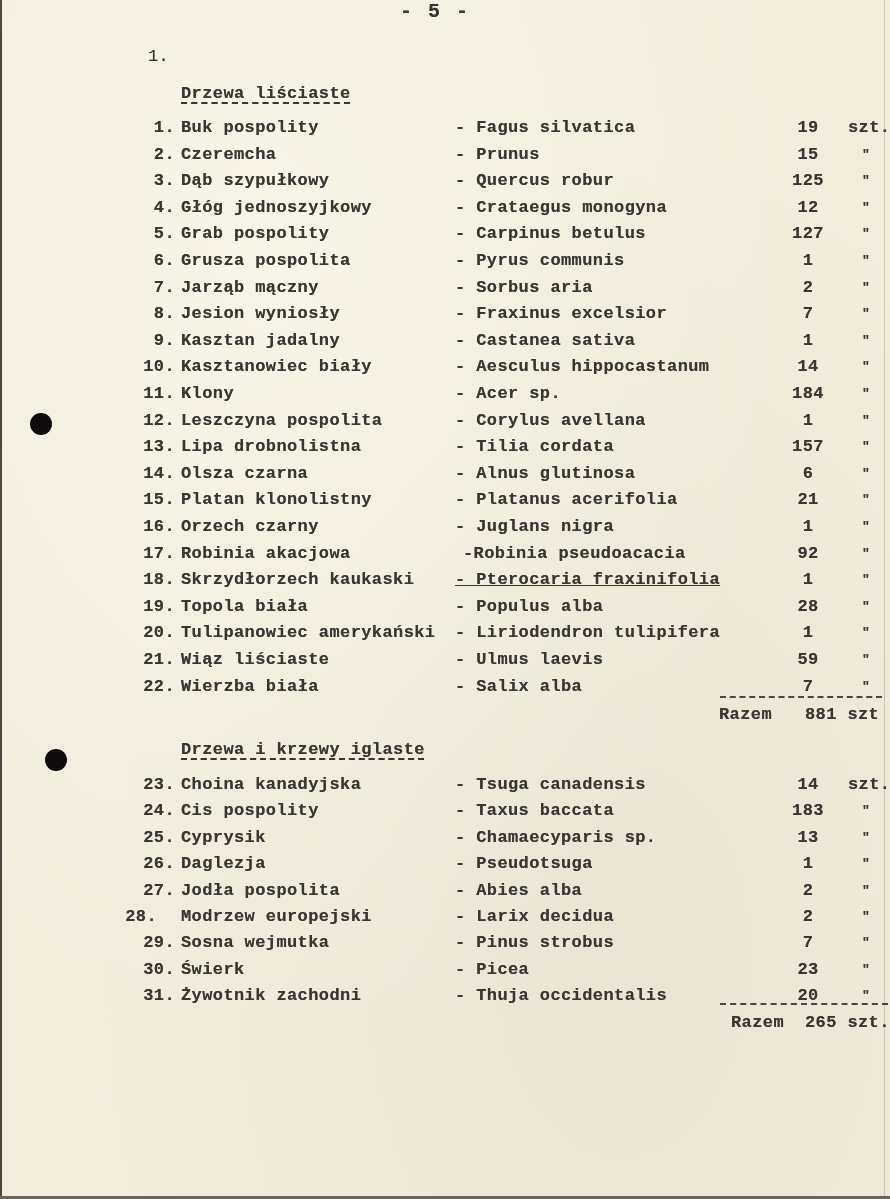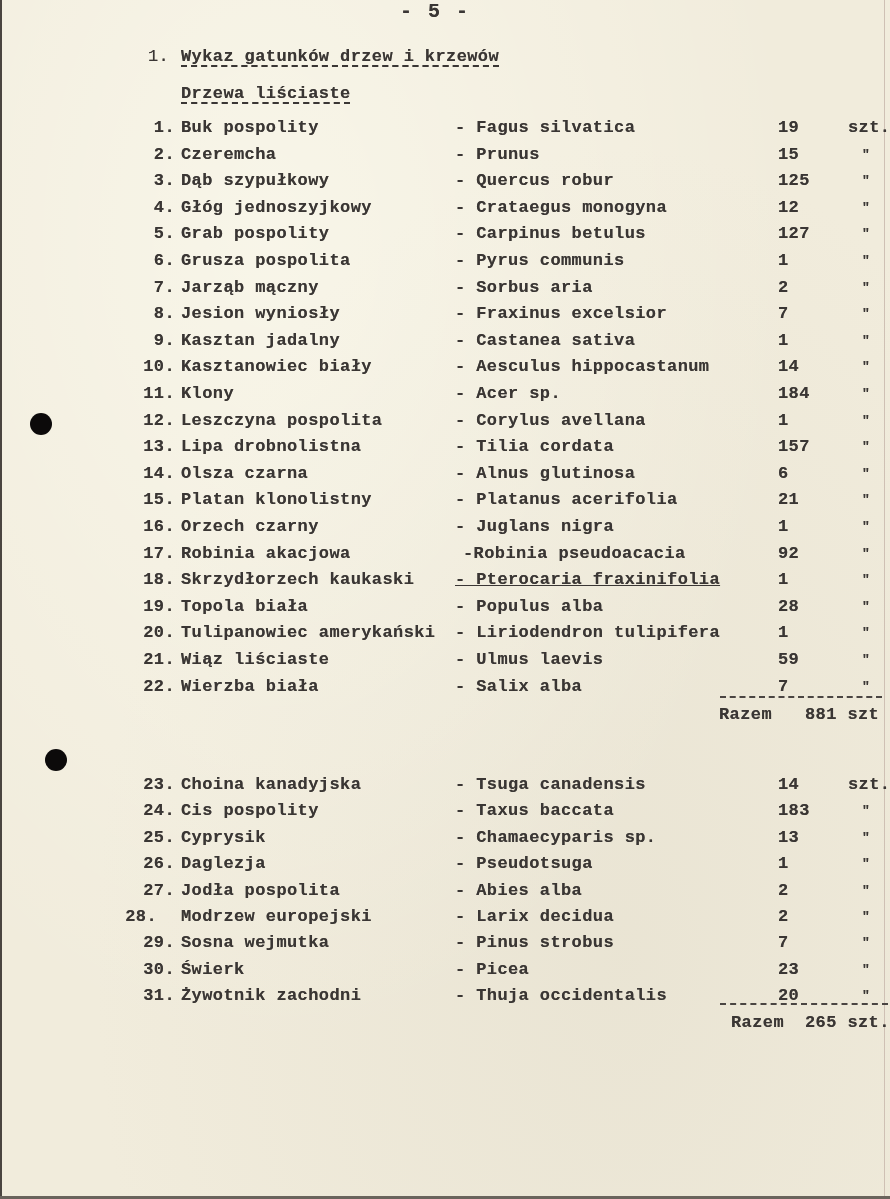--- a/index.html
+++ b/index.html
@@ -19,39 +19,38 @@
   .hole { position: absolute; width: 22px; height: 22px; border-radius: 50%; background: #0c0a0a; }
   .t { position: absolute; white-space: pre; font-size: 17px; font-weight: bold; letter-spacing: 0.4px; line-height: 20px; text-shadow: 0 0 0.6px rgba(40,36,34,0.6); }
   .pagenum { left: 400px; top: 2px; font-size: 20px; letter-spacing: 2px; }
   .title-num { left: 148px; top: 47px; font-weight: normal; }
   .title { left: 181px; top: 47px; }
   .ul { text-decoration: underline; text-decoration-style: dashed; text-decoration-thickness: 2px; text-underline-offset: 4px; }
   .section { left: 181px; }
   .num { width: 42px; text-align: right; }
   .common { }
   .latin { }
-  .qty { width: 60px; text-align: left; }
+  .qty { width: 60px; text-align: center; }
   .unit { }
   .dash-line { position: absolute; height: 0; border-top: 2px dashed #4a4542; }
   .razem { }
 </style>
 </head>
 <body>
 
 <div class="page">
   <div class="edge-left"></div>
   <div class="edge-right"></div>
   <div class="edge-bottom"></div>
   <div class="hole" style="left:30px; top:413px;"></div>
   <div class="hole" style="left:45px; top:749px;"></div>
 
   <div class="t pagenum">- 5 -</div>
 
   <div class="t title-num">1.</div>
-  <div class="t title ul">Wykaz gatunków drzew i krzewów</div>
 
   <div class="t section ul" style="top:84px;">Drzewa liściaste</div>
 
   <div id="sec0">
       <div>
         <div class="t num" style="left: 133px; top: 118px;">1.</div>
         <div class="t common" style="left: 181px; top: 118px;">Buk pospolity</div>
         <div class="t latin" style="left: 455px; top: 118px;">- Fagus silvatica</div>
         <div class="t qty" style="left: 778px; top: 118px;">19</div>
         <div class="t unit" style="left: 848px; top: 118px;">szt.</div>
@@ -202,20 +201,21 @@
         <div class="t latin" style="left: 455px; top: 677px;">- Salix alba</div>
         <div class="t qty" style="left: 778px; top: 677px;">7</div>
         <div class="t unit" style="left: 862px; top: 677px; font-size: 13px;">"</div>
       </div>
     </div>
 
   <div class="dash-line" style="left:720px; top:696px; width:162px;"></div>
   <div class="t razem" style="left:719px; top:705px;">Razem</div>
   <div class="t razem" style="left:805px; top:705px;">881 szt</div>
 
+  <div class="t section ul" style="top:740px;">Drzewa i krzewy iglaste</div>
 
   <div id="sec1">
       <div>
         <div class="t num" style="left: 133px; top: 775px;">23.</div>
         <div class="t common" style="left: 181px; top: 775px;">Choina kanadyjska</div>
         <div class="t latin" style="left: 455px; top: 775px;">- Tsuga canadensis</div>
         <div class="t qty" style="left: 778px; top: 775px;">14</div>
         <div class="t unit" style="left: 848px; top: 775px;">szt.</div>
       </div>
       <div>

